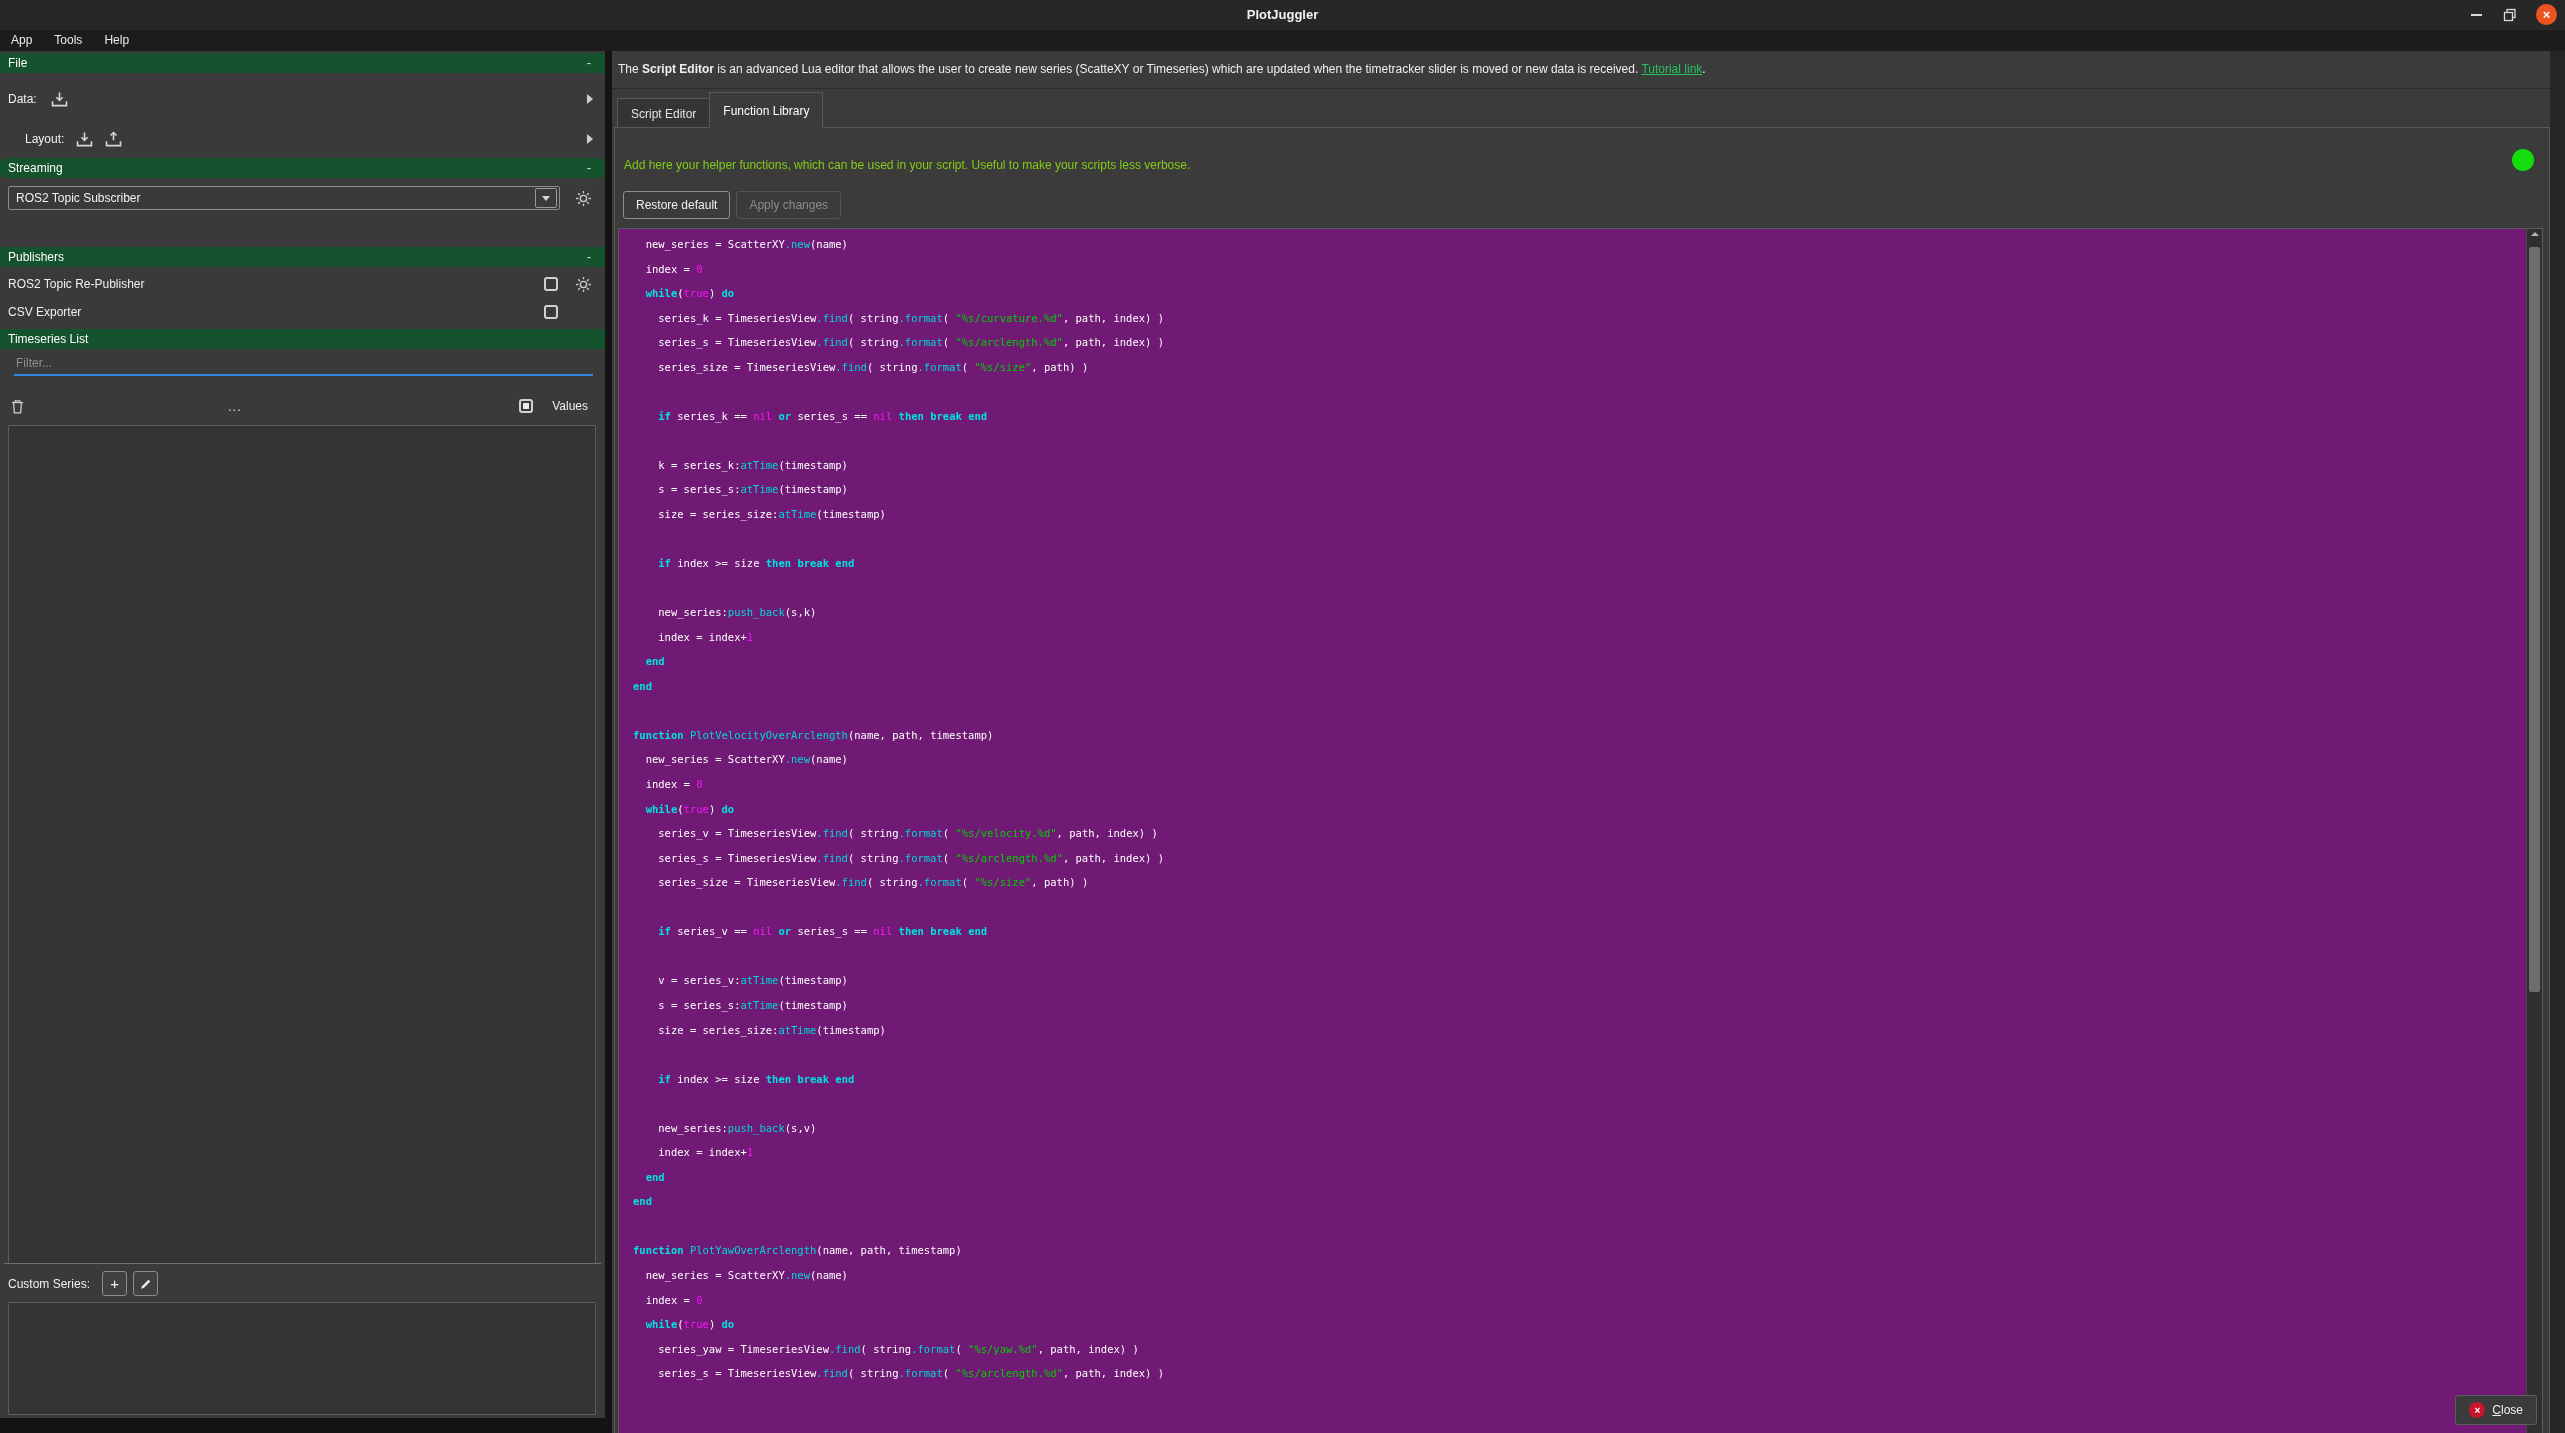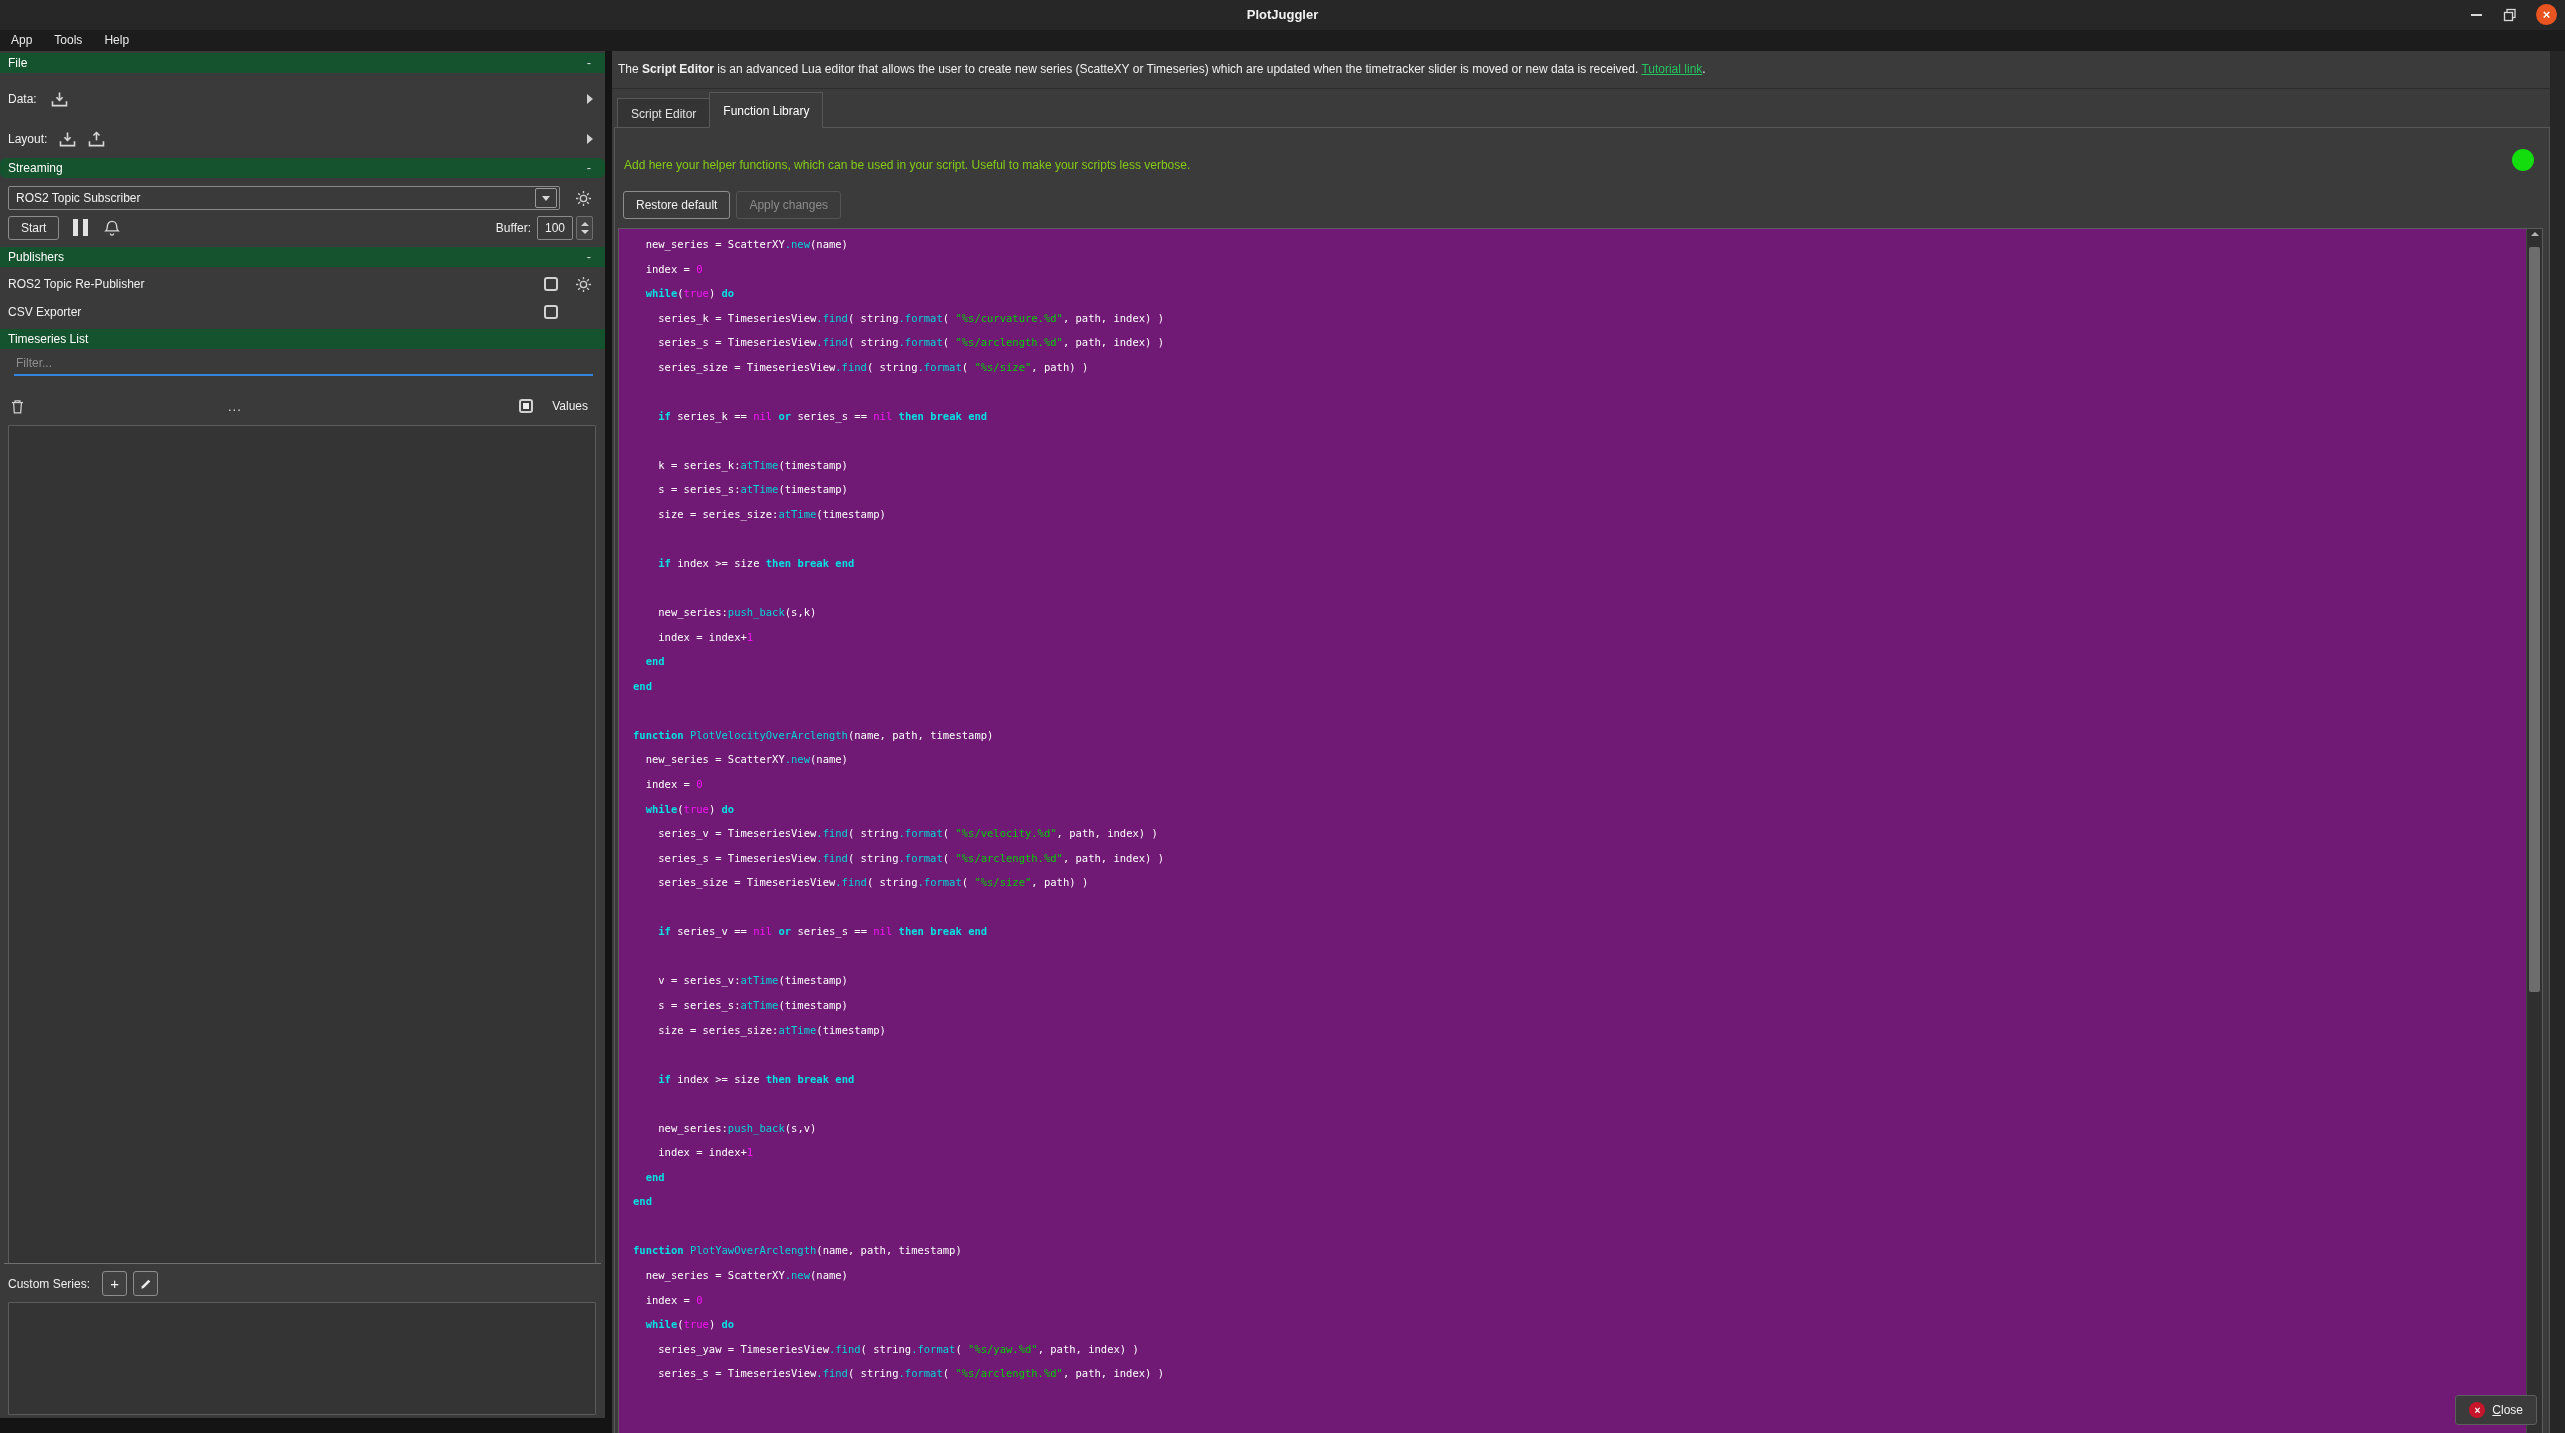--- a/index.html
+++ b/index.html
@@ -141,21 +141,21 @@
       <svg width="21" height="21" viewBox="0 0 24 24" fill="none" stroke="#d8d8d8" stroke-width="1.8">
         <path d="M4 14v5h16v-5"></path>
           <path d="M12 4v9"></path>
           <path d="M8.5 9.5L12 13l3.5-3.5"></path>
       </svg>
     </span>
     <span class="chev-right"></span>
   </div>
 
   <div class="srow" style="top:75px;height:26px;">
-    <span class="slabel" style="margin-left:8px;">Layout:</span>
+    <span class="slabel" style="margin-left:25px;">Layout:</span>
     <span class="icbtn" style="margin-left:10px;">
       <svg width="21" height="21" viewBox="0 0 24 24" fill="none" stroke="#d8d8d8" stroke-width="1.8">
         <path d="M4 14v5h16v-5"></path>
           <path d="M12 4v9"></path>
           <path d="M8.5 9.5L12 13l3.5-3.5"></path>
       </svg>
     </span>
     <span class="icbtn" style="margin-left:8px;">
       <svg width="21" height="21" viewBox="0 0 24 24" fill="none" stroke="#d8d8d8" stroke-width="1.8">
         <path d="M4 14v5h16v-5"></path>
@@ -179,41 +179,20 @@
         </span>
     </div>
     <span class="gearbtn icbtn">
       <svg width="19" height="19" viewBox="0 0 24 24" fill="none" stroke="#cccccc" stroke-width="1.7">
         <circle cx="12" cy="12" r="4"></circle>
         <path d="M12 2.5v3M12 18.5v3M2.5 12h3M18.5 12h3M5.3 5.3l2.2 2.2M16.5 16.5l2.2 2.2M18.7 5.3l-2.2 2.2M7.5 16.5l-2.2 2.2"></path>
       </svg>
     </span>
   </div>
 
-  <div class="srow" style="top:164px;height:25px;">
-    <button class="pushbtn" style="margin-left:8px;">Start</button>
-    <span class="pausebars">
-        <i></i>
-        <i></i>
-      </span>
-    <span class="icbtn" style="margin-left:14px;">
-      <svg width="20" height="20" viewBox="0 0 24 24" fill="none" stroke="#d8d8d8" stroke-width="1.6">
-        <path d="M12 4a5.5 5.5 0 0 0-5.5 5.5c0 4-1.5 5.5-2 6h15c-.5-.5-2-2-2-6A5.5 5.5 0 0 0 12 4z"></path>
-        <path d="M10 18.5a2 2 0 0 0 4 0"></path>
-      </svg>
-    </span>
-    <div class="spinbox">
-      <span class="slabel" style="margin-right:6px;">Buffer:</span>
-      <span class="spin-val">100</span>
-      <span class="spin-arrows">
-        <span class="tri-up"></span>
-        <span class="tri-down" style="border-top-width:4px;"></span>
-      </span>
-    </div>
-  </div>
 
   <div class="shead" style="top:196px;">
     <span>Publishers</span>
     <span class="collapse">-</span>
   </div>
 
   <div class="srow" style="top:221px;height:24px;">
     <span class="slabel" style="margin-left:8px;">ROS2 Topic Re-Publisher</span>
     <span class="cb" style="position:absolute;right:47px;"></span>
     <span class="gearbtn icbtn">

